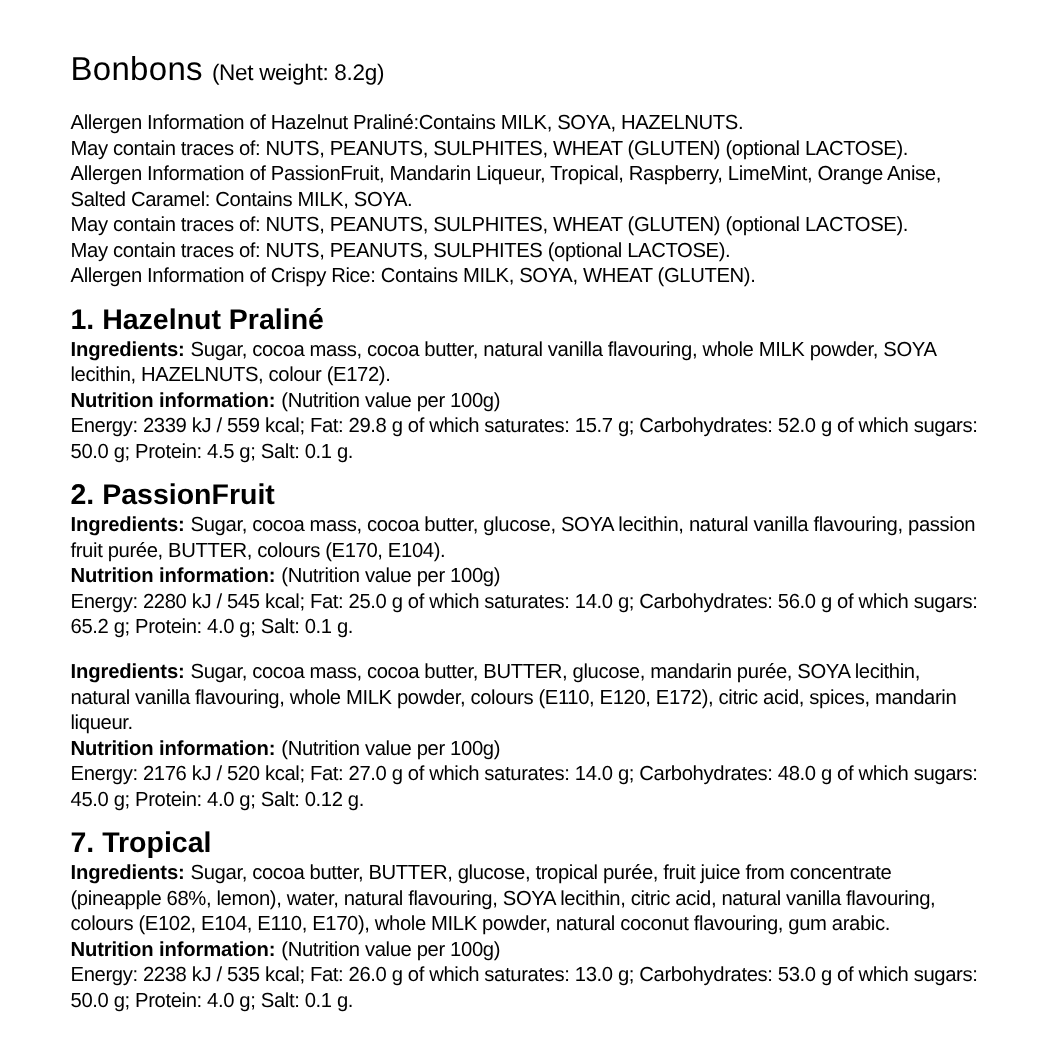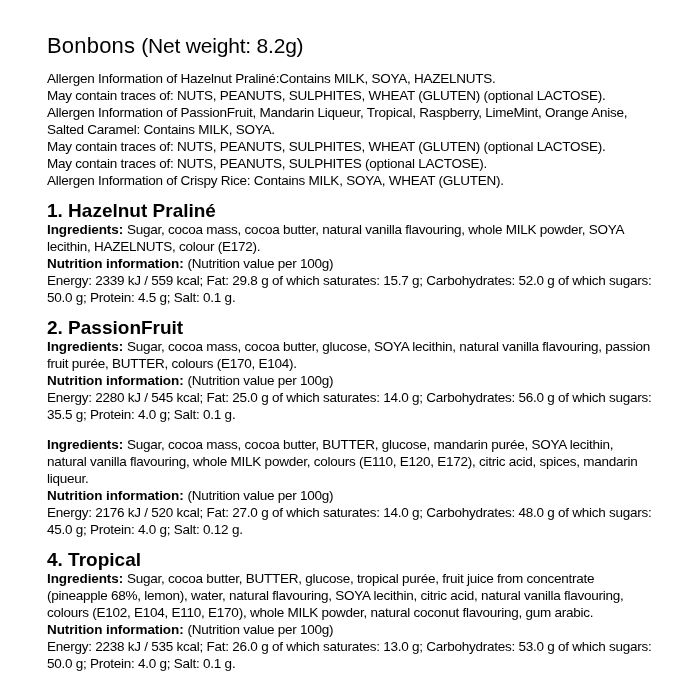--- a/index.html
+++ b/index.html
@@ -24,21 +24,21 @@
     margin: 0 0 12px 0;
     line-height: 24px;
     white-space: nowrap;
   }
   .product-title {
     font-size: 22px;
     font-weight: normal;
     letter-spacing: 0.2px;
   }
   .net-weight {
-    font-size: 21px;
+    font-size: 15px;
     font-weight: normal;
     margin-left: 6px;
     letter-spacing: -0.2px;
   }
   .body-text {
     font-size: 13.5px;
     line-height: 17px;
     letter-spacing: -0.25px;
   }
   .allergen-block {
@@ -87,29 +87,29 @@
     <h2 class="flavor-heading">1. Hazelnut Praliné</h2>
     <p class="ingredients-para"><span class="inline-label">Ingredients:</span><span>Sugar, cocoa mass, cocoa butter, natural vanilla flavouring, whole MILK powder, SOYA lecithin, HAZELNUTS, colour (E172).</span></p>
     <p class="nutrition-head-para"><span class="inline-label">Nutrition information:</span><span>(Nutrition value per 100g)</span></p>
     <p class="nutrition-values-para">Energy: 2339 kJ / 559 kcal; Fat: 29.8 g of which saturates: 15.7 g; Carbohydrates: 52.0 g of which sugars: 50.0 g; Protein: 4.5 g; Salt: 0.1 g.</p>
   </section>
 
   <section class="flavor-section body-text">
     <h2 class="flavor-heading">2. PassionFruit</h2>
     <p class="ingredients-para"><span class="inline-label">Ingredients:</span><span>Sugar, cocoa mass, cocoa butter, glucose, SOYA lecithin, natural vanilla flavouring, passion fruit purée, BUTTER, colours (E170, E104).</span></p>
     <p class="nutrition-head-para"><span class="inline-label">Nutrition information:</span><span>(Nutrition value per 100g)</span></p>
-    <p class="nutrition-values-para">Energy: 2280 kJ / 545 kcal; Fat: 25.0 g of which saturates: 14.0 g; Carbohydrates: 56.0 g of which sugars: 35.5 g; Protein: 4.0 g; Salt: 0.1 g.</p>
+    <p class="nutrition-values-para">Energy: 2280 kJ / 545 kcal; Fat: 25.0 g of which saturates: 14.0 g; Carbohydrates: 56.0 g of which sugars: 65.2 g; Protein: 4.0 g; Salt: 0.1 g.</p>
   </section>
 
   <section class="flavor-section body-text">
     <p class="ingredients-para"><span class="inline-label">Ingredients:</span><span>Sugar, cocoa mass, cocoa butter, BUTTER, glucose, mandarin purée, SOYA lecithin, natural vanilla flavouring, whole MILK powder, colours (E110, E120, E172), citric acid, spices, mandarin liqueur.</span></p>
     <p class="nutrition-head-para"><span class="inline-label">Nutrition information:</span><span>(Nutrition value per 100g)</span></p>
     <p class="nutrition-values-para">Energy: 2176 kJ / 520 kcal; Fat: 27.0 g of which saturates: 14.0 g; Carbohydrates: 48.0 g of which sugars: 45.0 g; Protein: 4.0 g; Salt: 0.12 g.</p>
   </section>
 
   <section class="flavor-section body-text">
-    <h2 class="flavor-heading">4. Tropical</h2>
+    <h2 class="flavor-heading">7. Tropical</h2>
     <p class="ingredients-para"><span class="inline-label">Ingredients:</span><span>Sugar, cocoa butter, BUTTER, glucose, tropical purée, fruit juice from concentrate (pineapple 68%, lemon), water, natural flavouring, SOYA lecithin, citric acid, natural vanilla flavouring, colours (E102, E104, E110, E170), whole MILK powder, natural coconut flavouring, gum arabic.</span></p>
     <p class="nutrition-head-para"><span class="inline-label">Nutrition information:</span><span>(Nutrition value per 100g)</span></p>
     <p class="nutrition-values-para">Energy: 2238 kJ / 535 kcal; Fat: 26.0 g of which saturates: 13.0 g; Carbohydrates: 53.0 g of which sugars: 50.0 g; Protein: 4.0 g; Salt: 0.1 g.</p>
   </section>
 
 </div>
 
 </body></html>

